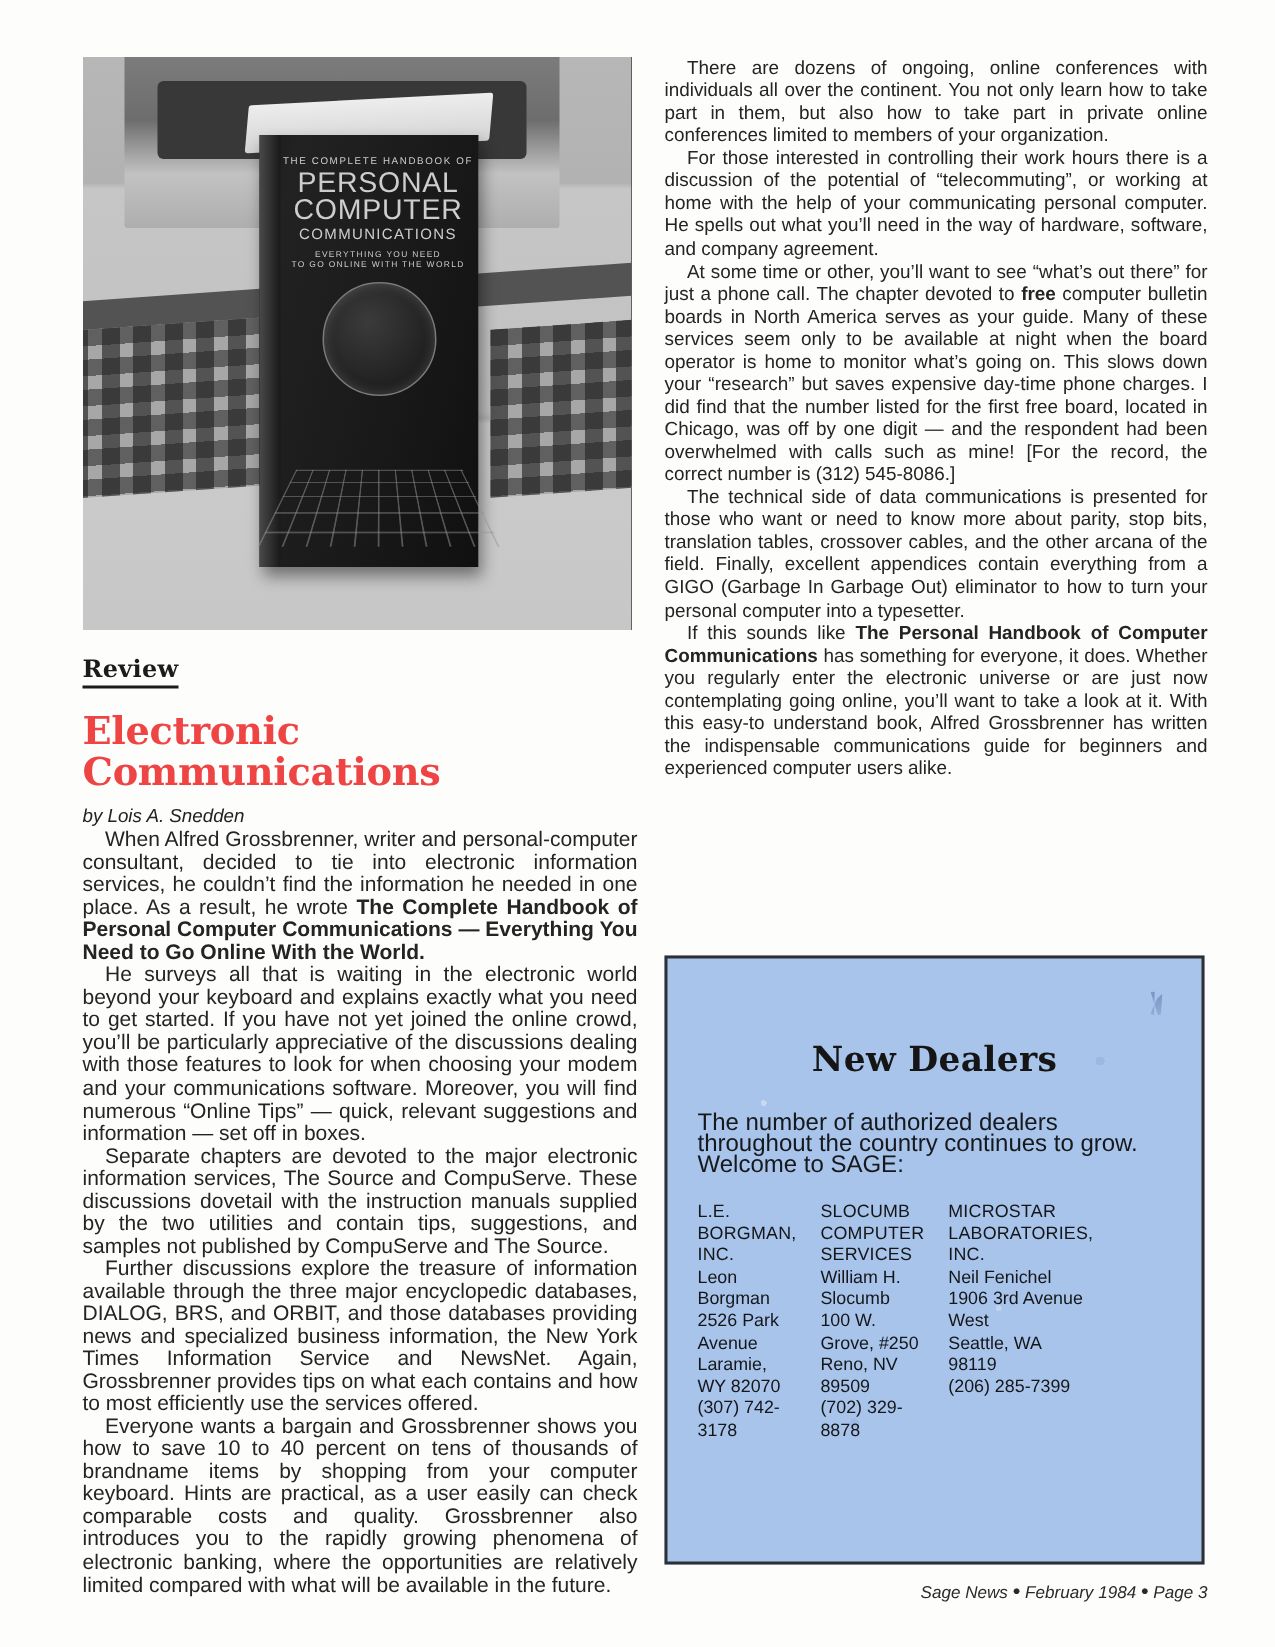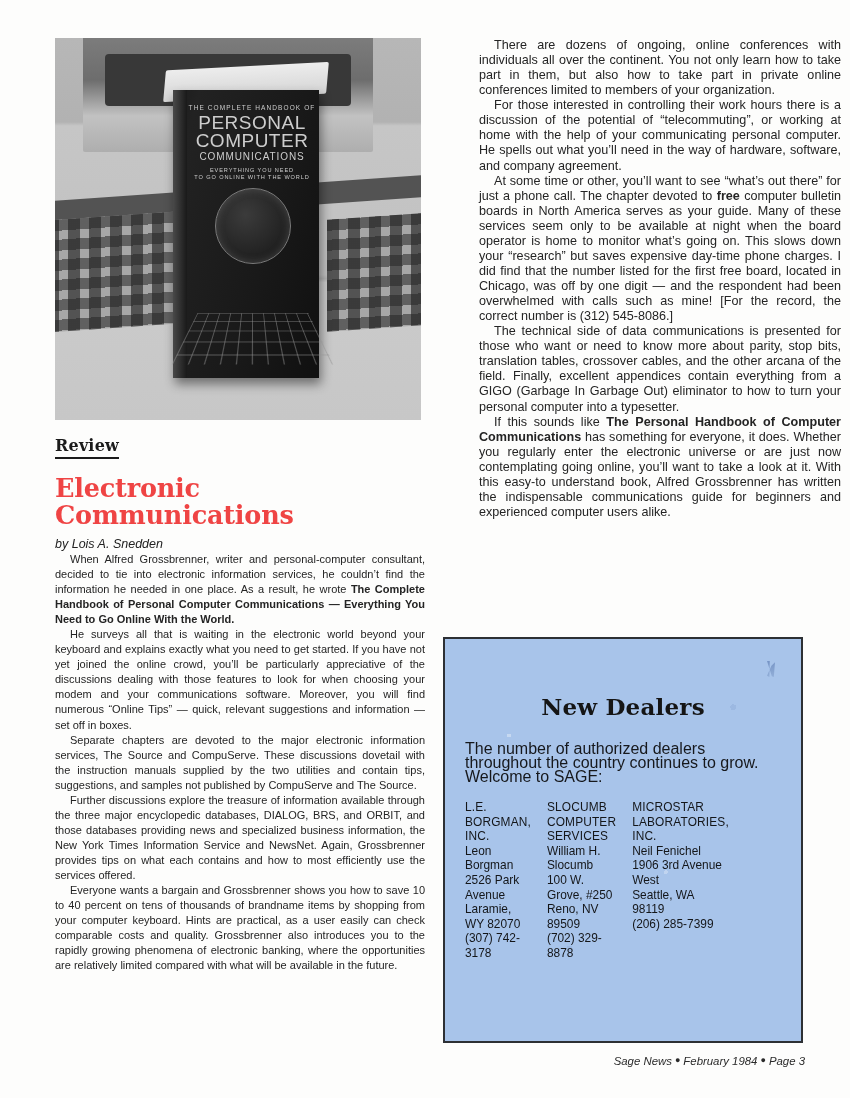--- a/index.html
+++ b/index.html
@@ -15,21 +15,21 @@
     position:absolute;
     left:0;top:0;width:850px;height:1098px;
     background:#fdfdfc;
   }
 
   
   .col-left{
     position:absolute;left:55px;top:38px;width:370px;
   }
   .col-right{
-    position:absolute;left:443px;top:38px;width:362px;margin-left:36px;
+    position:absolute;left:443px;top:38px;width:362px;
   }
 
   
   .photo{
     position:relative;
     width:366px;height:382px;
     background:#a21caf;
     overflow:hidden;
     filter:grayscale(1);
   }
@@ -114,21 +114,21 @@
     color:#ef4444;margin:16px 0 8px 0;letter-spacing:-.2px;
   }
   .byline{
     font-family:"Liberation Sans", sans-serif;
     font-style:italic;font-size:12.5px;color:#222;margin:0 0 1px 0;
   }
 
   
   p.body{
     font-family:"Liberation Sans", sans-serif;
-    font-size:11px;line-height:15.05px;
+    font-size:14px;line-height:15.05px;
     text-align:justify;
     margin:0;
     text-indent:15px;
     color:#242424;
     hyphens:none;
   }
   p.body.first{text-indent:15px;}
   .col-right p.body{font-size:12.6px;line-height:15.07px;}
   b{font-weight:700;}
 

